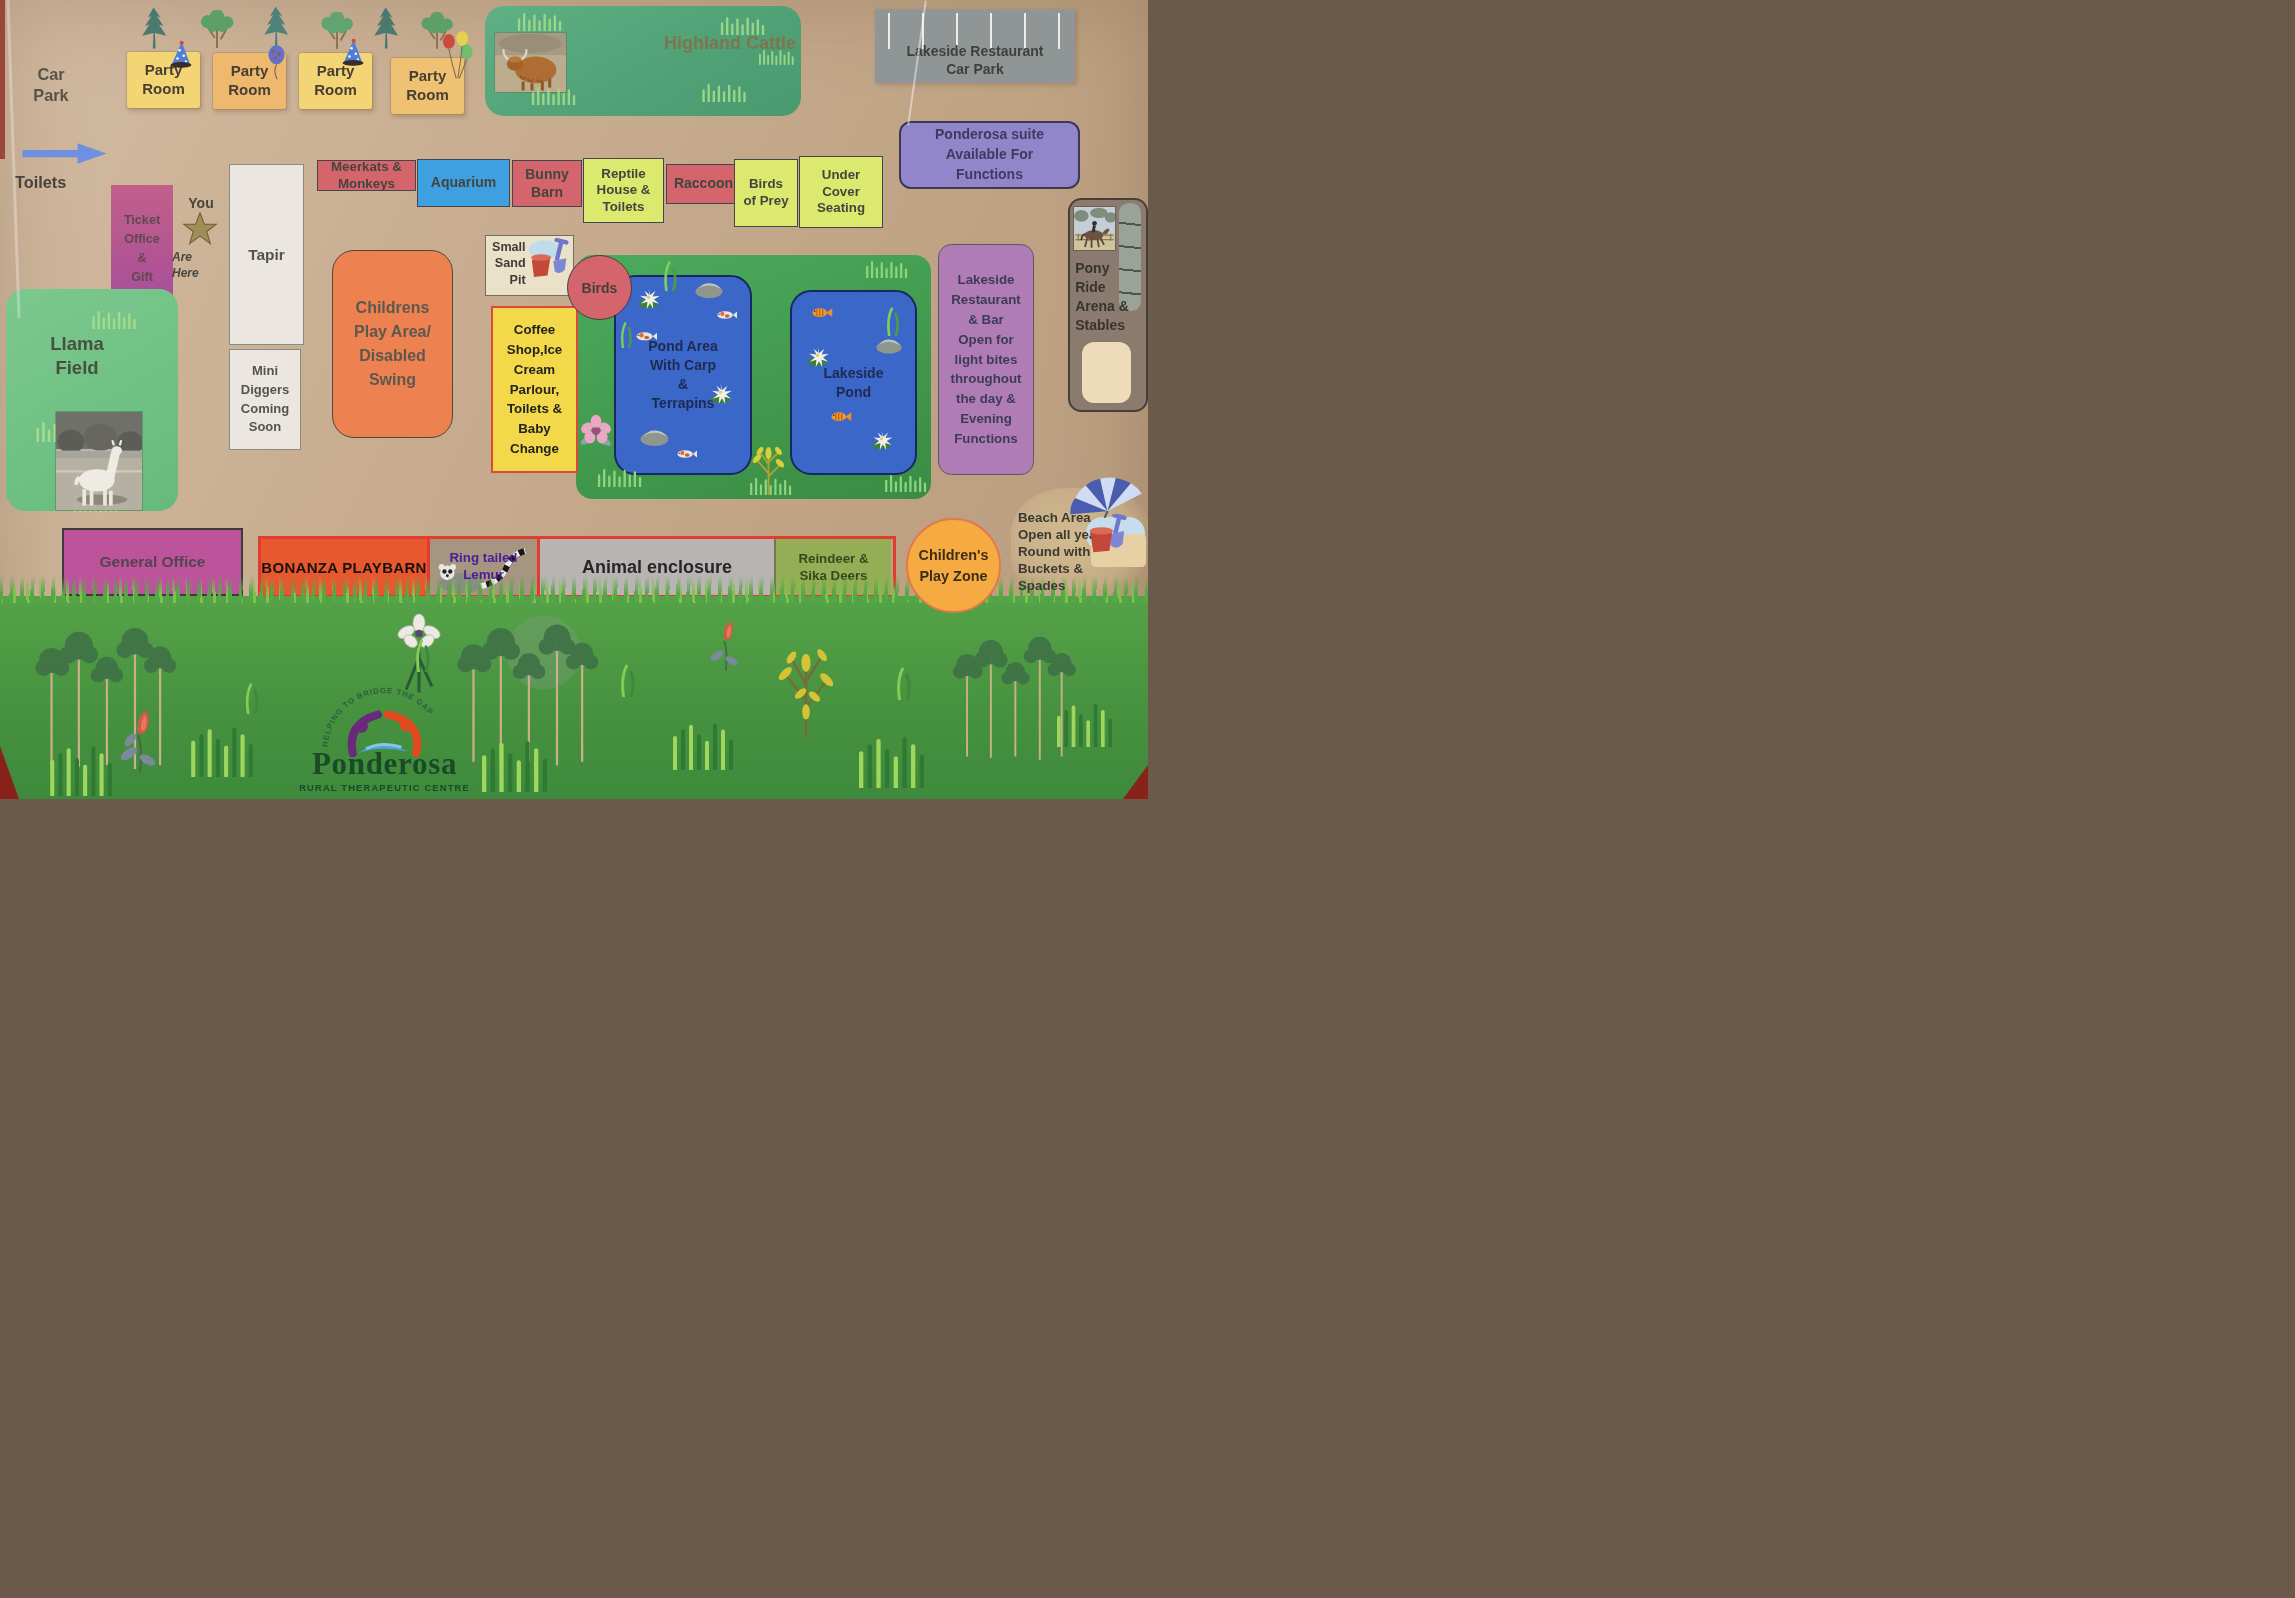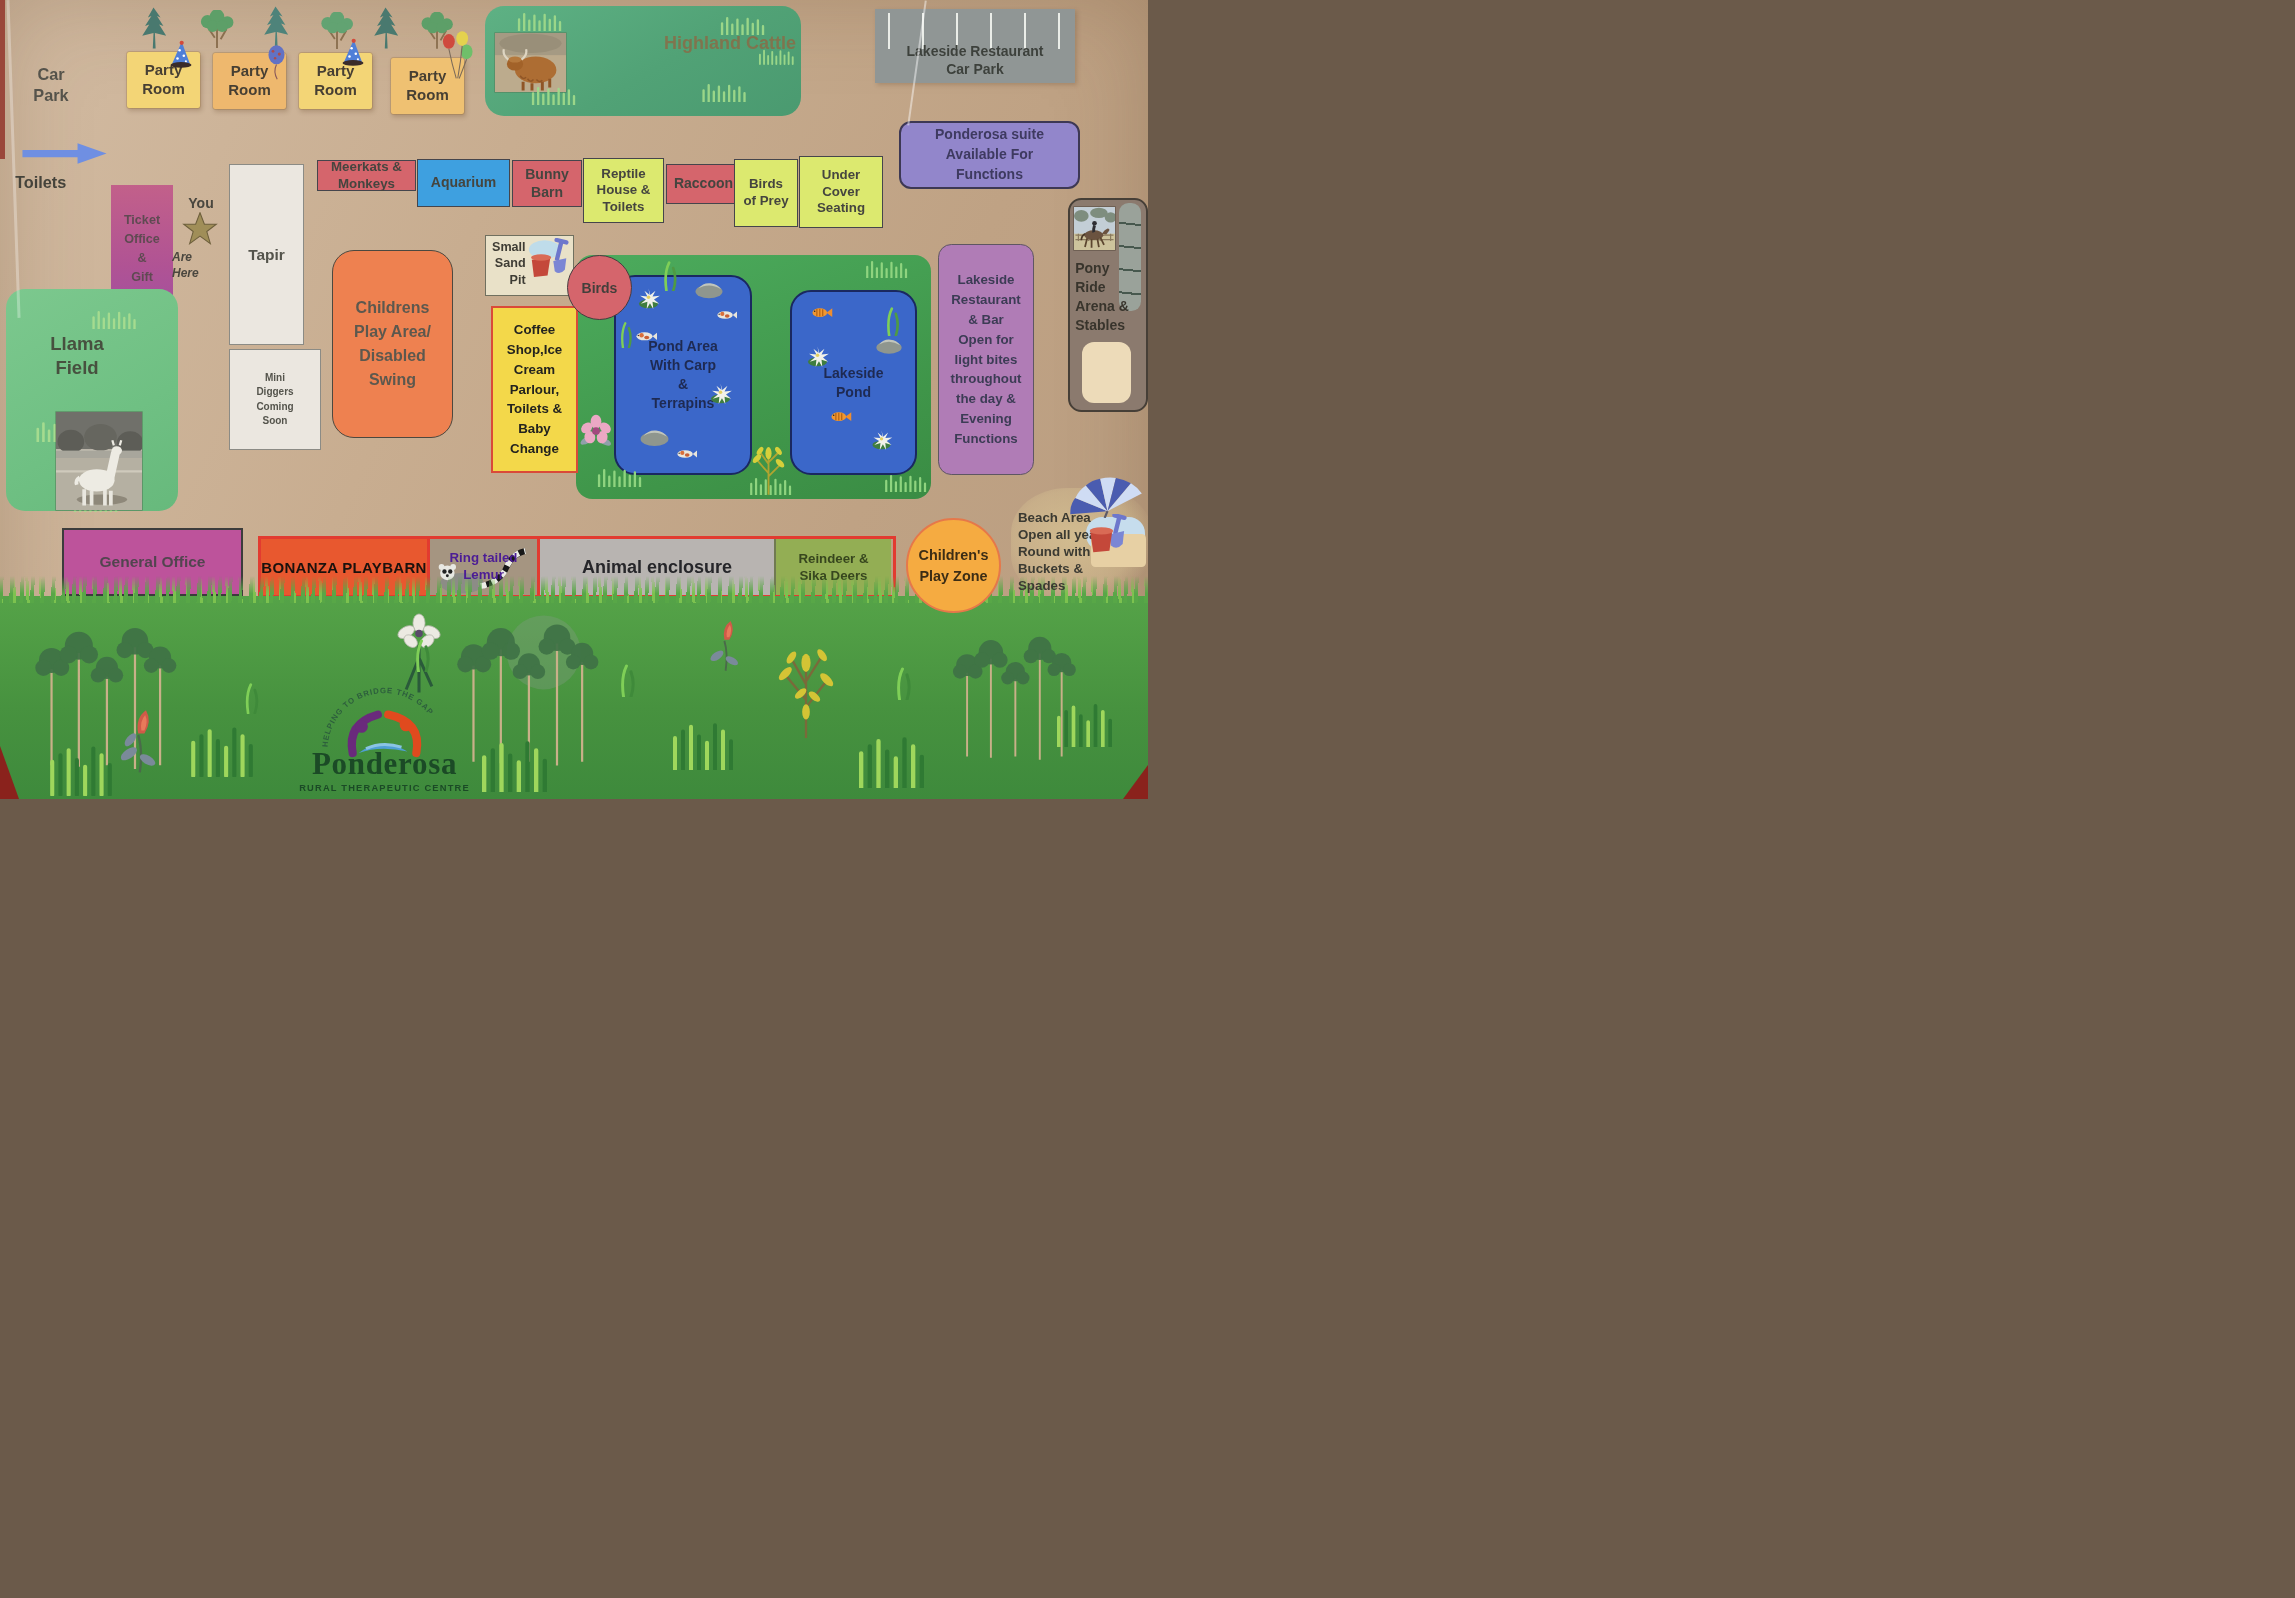--- a/index.html
+++ b/index.html
@@ -52,22 +52,22 @@
 
   #ticket{left:111px;top:185px;width:62px;height:147px;
     background:linear-gradient(180deg,#c2608a 0%,#b05394 55%,#9d4fa3 100%);
     font-size:12.6px;line-height:1.5;color:#5f4a52;}
   #yah-you{left:178px;top:195px;width:46px;font-size:14px;text-align:center;}
   #yah-star{left:182px;top:212px;width:36px;height:34px;}
   #yah-arehere{left:172px;top:249px;width:56px;font-size:12px;line-height:1.35;text-align:left;font-style:italic;}
 
   #tapir{left:229px;top:164px;width:75px;height:181px;background:#ebe7e0;border:1.5px solid #8b8b85;
     font-size:15.5px;color:#54544c;}
-  #minidig{left:229px;top:349px;width:92px;height:101px;background:#ebe7e0;border:1.5px solid #8b8b85;
-    font-size:10px;line-height:1.45;color:#54544c;}
+  #minidig{left:229px;top:349px;width:72px;height:101px;background:#ebe7e0;border:1.5px solid #8b8b85;
+    font-size:13px;line-height:1.45;color:#54544c;}
 
   .att{border:1.9px solid #45454c;font-weight:bold;color:#45453f;line-height:1.25;}
   #att-meerkats{left:317px;top:160px;width:99px;height:31px;background:#d5656c;font-size:13.3px;}
   #att-aquarium{left:417px;top:159px;width:93px;height:48px;background:#3ea0e0;font-size:14px;}
   #att-bunny{left:512px;top:160px;width:70px;height:47px;background:#d5656c;font-size:14px;}
   #att-reptile{left:583px;top:158px;width:81px;height:65px;background:#dce96f;font-size:13.3px;}
   #att-raccoon{left:666px;top:164px;width:75px;height:40px;background:#d5656c;font-size:14px;}
   #att-birdsprey{left:734px;top:159px;width:64px;height:68px;background:#dce96f;font-size:13.3px;}
   #att-undercover{left:799px;top:156px;width:84px;height:72px;background:#dce96f;font-size:13.3px;}
 

